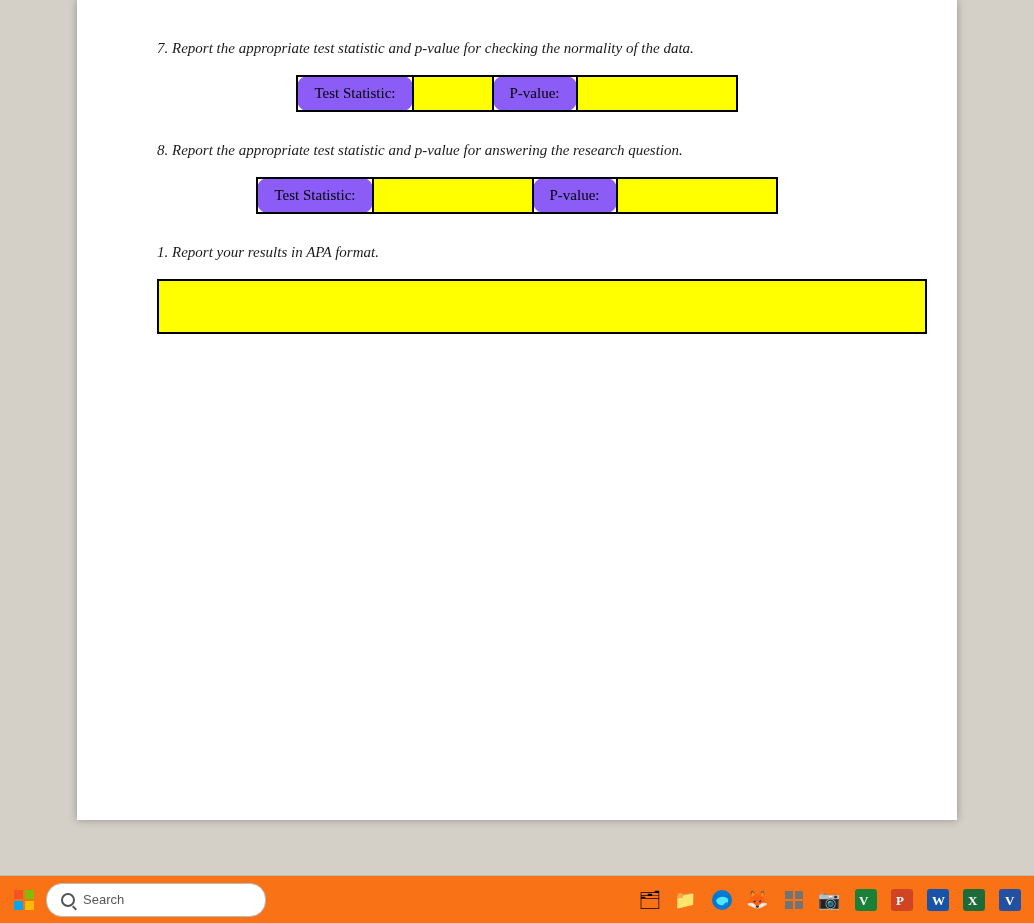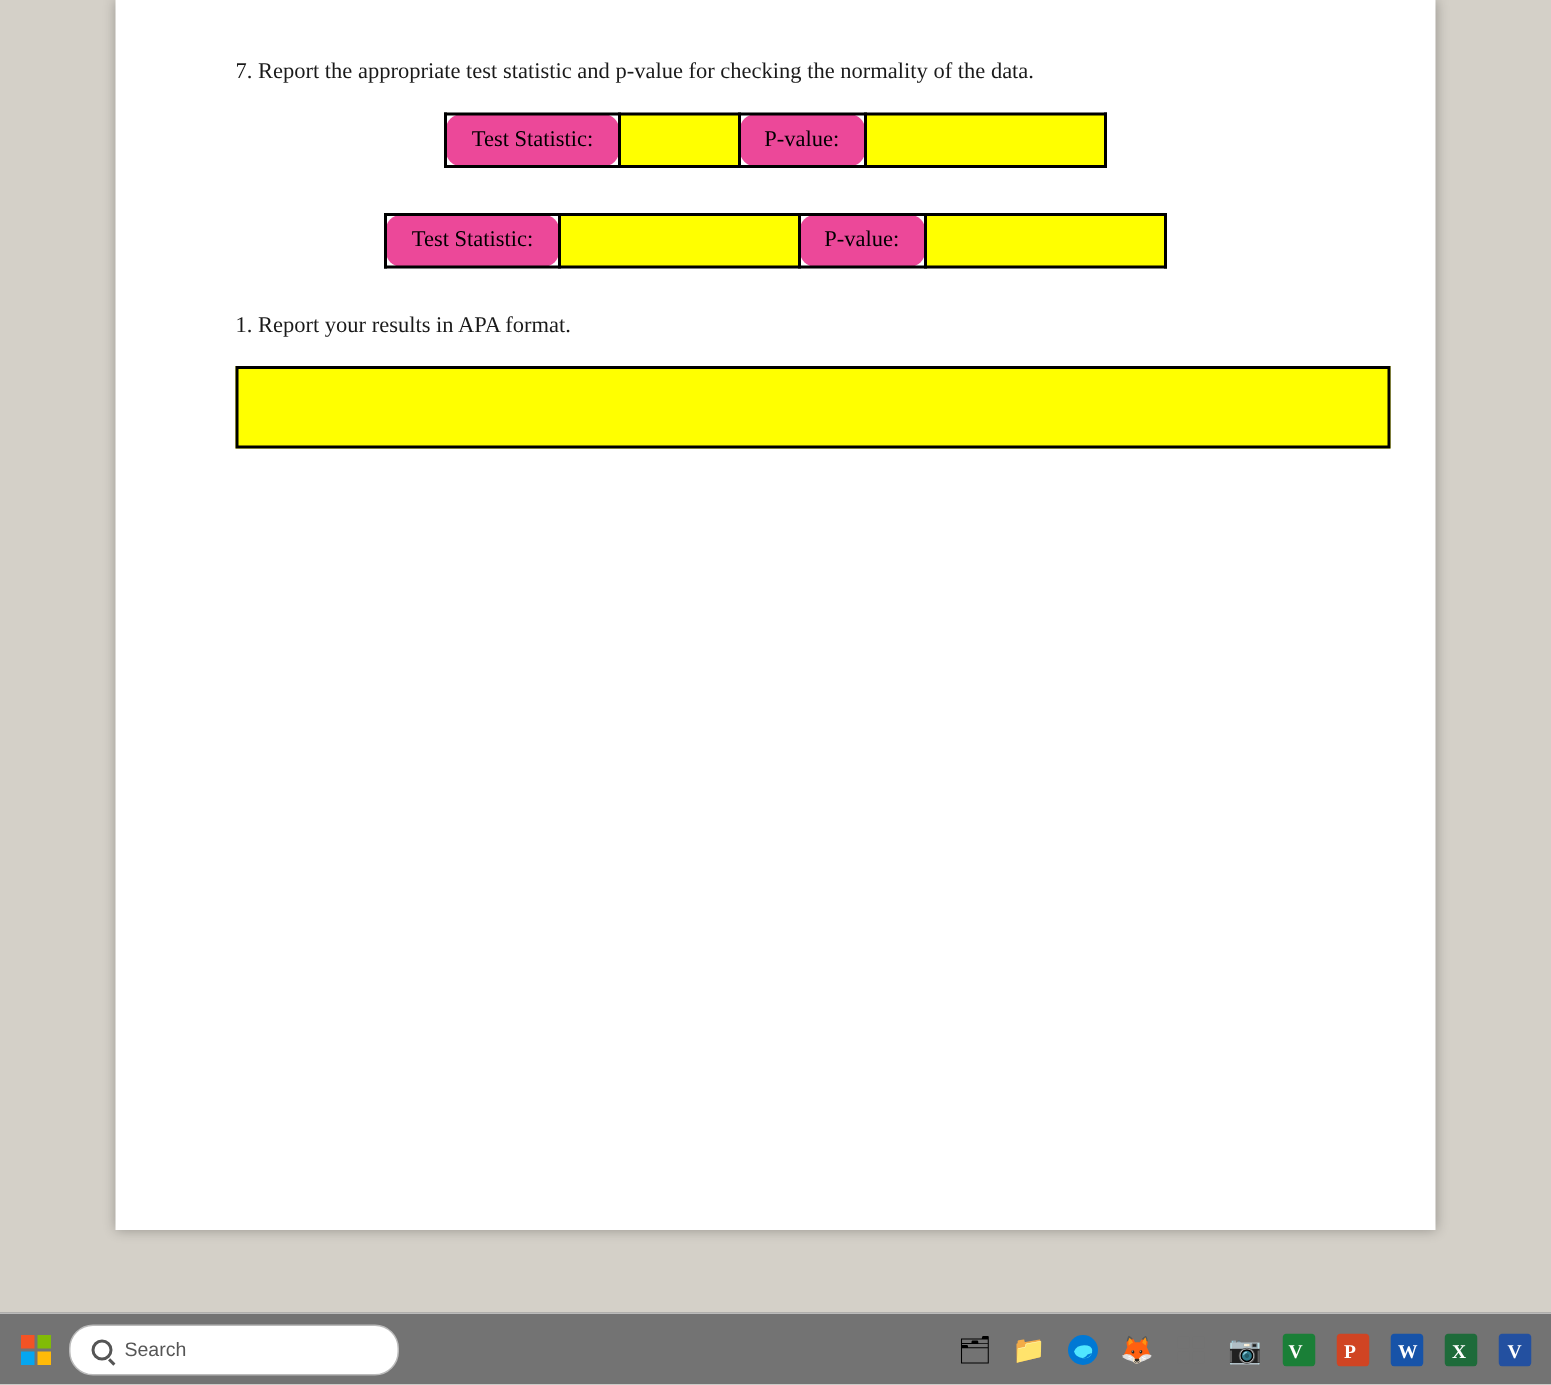--- a/index.html
+++ b/index.html
@@ -31,20 +31,21 @@
       padding: 40px 80px;
       overflow: hidden;
       box-shadow: 0 0 8px rgba(0,0,0,0.3);
     }
 
     .question {
       font-size: 15px;
       color: #1a1a1a;
       margin-bottom: 18px;
       font-family: "Times New Roman", serif;
+      font-style: italic;
     }
 
     .table-container {
       display: flex;
       justify-content: center;
       margin-bottom: 30px;
     }
 
     .stat-table {
       border-collapse: collapse;
@@ -62,36 +63,36 @@
       background-color: #ffff00;
       min-width: 80px;
     }
 
     .yellow-cell-wide {
       background-color: #ffff00;
       min-width: 160px;
     }
 
     .label-cell {
-      background: #ec4899;
+      background: #8b5cf6;
       white-space: nowrap;
       border-radius: 11px;
     }
 
     .apa-box {
       background-color: #ffff00;
       border: 2px solid #000;
       height: 55px;
       width: 770px;
     }
 
     
     .taskbar {
       height: 48px;
-      background: #737373;
+      background: #f97316;
       border-top: 1px solid #bbb;
       display: flex;
       align-items: center;
       padding: 0 8px;
       gap: 6px;
       flex-shrink: 0;
     }
 
     .taskbar-start {
       width: 32px;
@@ -185,20 +186,21 @@
             <tr>
           <td class="label-cell">Test Statistic:</td>
           <td class="yellow-cell"></td>
           <td class="label-cell">P-value:</td>
           <td class="yellow-cell" style="min-width:160px;"></td>
         </tr>
       </tbody>
         </table>
     </div>
 
+    <p class="question">8. Report the appropriate test statistic and p-value for answering the research question.</p>
 
     <div class="table-container">
       <table class="stat-table">
         <tbody>
             <tr>
           <td class="label-cell">Test Statistic:</td>
           <td class="yellow-cell-wide"></td>
           <td class="label-cell">P-value:</td>
           <td class="yellow-cell-wide"></td>
         </tr>

